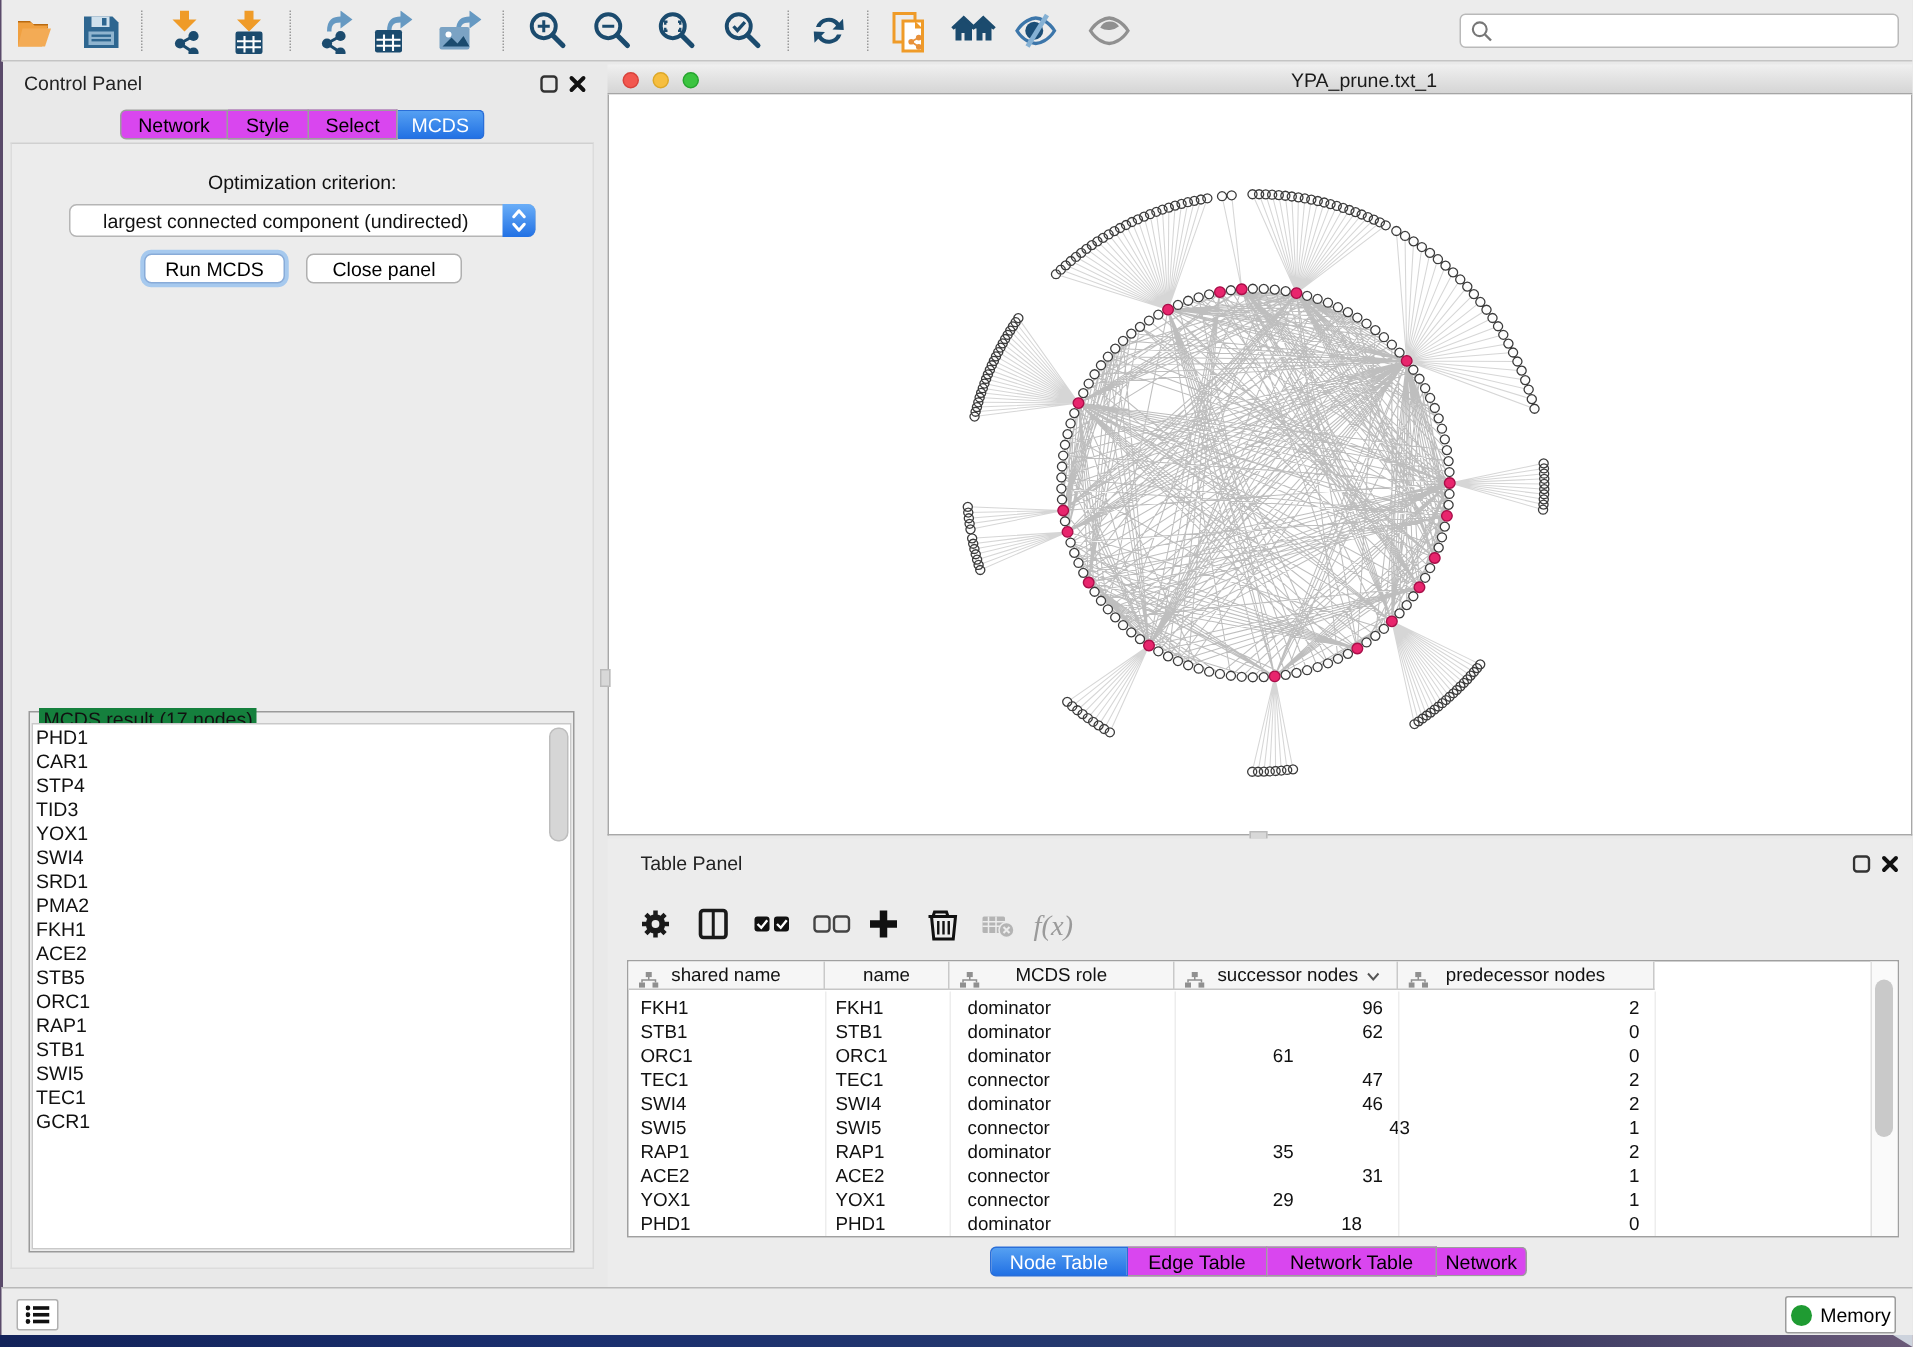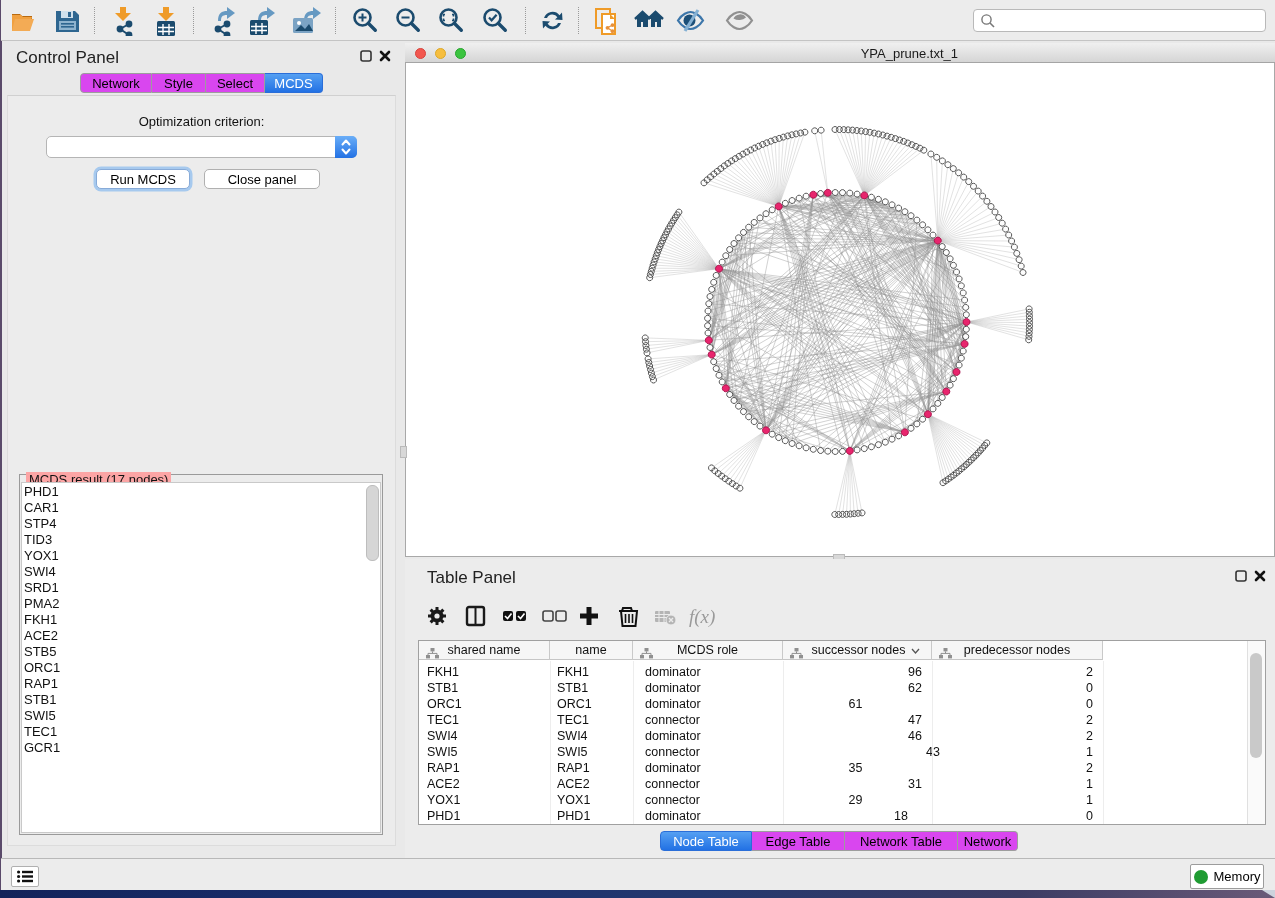--- a/index.html
+++ b/index.html
@@ -6,21 +6,21 @@
  font-family:"Liberation Sans",sans-serif;background:#e9e9e9;font-size:13px;color:#111}
 .abs{position:absolute}
 
 #toolbar{left:1px;top:0;width:1274px;height:41px;background:#ececec;border-bottom:1px solid #c4c4c4}
 .sep{position:absolute;top:7px;height:27px;width:0;border-left:1px dotted #9a9a9a}
 .ticon{position:absolute;top:7px}
 
 .wtitle{background:linear-gradient(#f0f0f0,#d5d5d5);border-bottom:1px solid #a5a5a5}
 
 #cpanel{left:2px;top:43px;width:401px;height:815px;background:#e9e9e9}
-.ptitle{font-size:17px;color:#222}
+.ptitle{font-size:13px;color:#222}
 .tabbar{position:absolute;display:flex;height:20px}
 .tab{border:1px solid #9d9d9d;border-left:none;background:#d946ef;color:#000;font-size:13px;
  display:flex;align-items:center;justify-content:center}
 .tab.first{border-left:1px solid #9d9d9d;border-radius:4px 0 0 4px}
 .tab.sel{background:linear-gradient(#55a0f2,#2271e4);color:#fff;border-color:#2a6ed8;border-radius:0 4px 4px 0}
 .btn{position:absolute;background:#fff;border:1px solid #b0b0b0;border-radius:5px;
  display:flex;align-items:center;justify-content:center;font-size:13px;color:#000}
 </style></head><body>
 
 <div class="abs" style="left:0;top:0;width:2px;height:898px;background:#5a4a6a"></div>
@@ -151,28 +151,29 @@
   </svg>
 <div class="tabbar" style="left:80px;top:73px">
     <div class="tab first" style="width:72px">Network</div>
     <div class="tab" style="width:54px">Style</div>
     <div class="tab" style="width:59px">Select</div>
     <div class="tab sel" style="width:58px">MCDS</div>
   </div>
 <div class="abs" style="left:7px;top:95px;width:389px;height:751px;background:#ececec;border:1px solid #dcdcdc;border-top:1px solid #d0d0d0"></div>
 <div class="abs" style="left:0;top:114px;width:403px;text-align:center;font-size:13px">Optimization criterion:</div>
 <div class="abs" style="left:46px;top:136px;width:311px;height:22px;background:#fff;border:1px solid #b5b5b5;border-radius:5px">
+    <div style="position:absolute;left:0;top:0;right:22px;bottom:0;display:flex;align-items:center;justify-content:center;font-size:13px;white-space:nowrap">largest connected component (undirected)</div>
     <div style="position:absolute;right:-1px;top:-1px;width:22px;height:22px;background:linear-gradient(#6aaef8,#2271e4);border-radius:0 5px 5px 0"><svg width="22" height="22" viewBox="0 0 22 22">
         <path d="M7.5 8.5L11 4.5l3.5 4M7.5 13.5l3.5 4 3.5-4" stroke="#fff" stroke-width="2" fill="none" stroke-linecap="round" stroke-linejoin="round"></path>
       </svg></div>
   </div>
 <div class="btn" style="left:96px;top:169px;width:94px;height:20px;box-shadow:0 0 0 2.5px #a6c9ee;border-color:#88abd8">Run MCDS</div>
-<div class="btn" style="left:204px;top:169px;width:116px;height:20px">Close panel</div>
+<div class="btn" style="left:204px;top:169px;width:104px;height:20px">Close panel</div>
 <div class="abs" style="left:19px;top:474px;width:364px;height:361px;border:1px solid #9a9a9a"></div>
-<div class="abs" style="left:26px;top:472px;background:#fca5a5;padding:0 3px;font-size:13px">MCDS result (17 nodes)</div>
+<div class="abs" style="left:26px;top:472px;background:#15803d;padding:0 3px;font-size:13px">MCDS result (17 nodes)</div>
 <div class="abs" style="left:21px;top:482px;width:360px;height:351px;background:#fff;border:1px solid #c9c9c9"></div>
 <div class="abs" style="left:24px;top:484px;font-size:13px">
     <div style="height:16px;line-height:16px">PHD1</div>
     <div style="height:16px;line-height:16px">CAR1</div>
     <div style="height:16px;line-height:16px">STP4</div>
     <div style="height:16px;line-height:16px">TID3</div>
     <div style="height:16px;line-height:16px">YOX1</div>
     <div style="height:16px;line-height:16px">SWI4</div>
     <div style="height:16px;line-height:16px">SRD1</div>
     <div style="height:16px;line-height:16px">PMA2</div>

